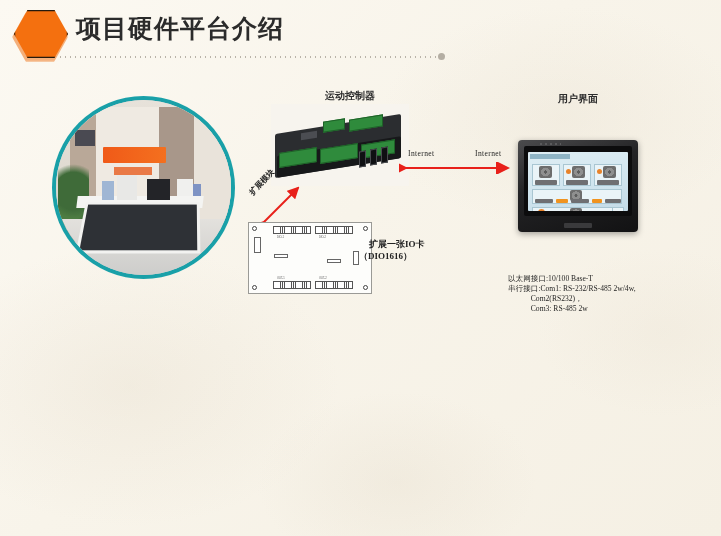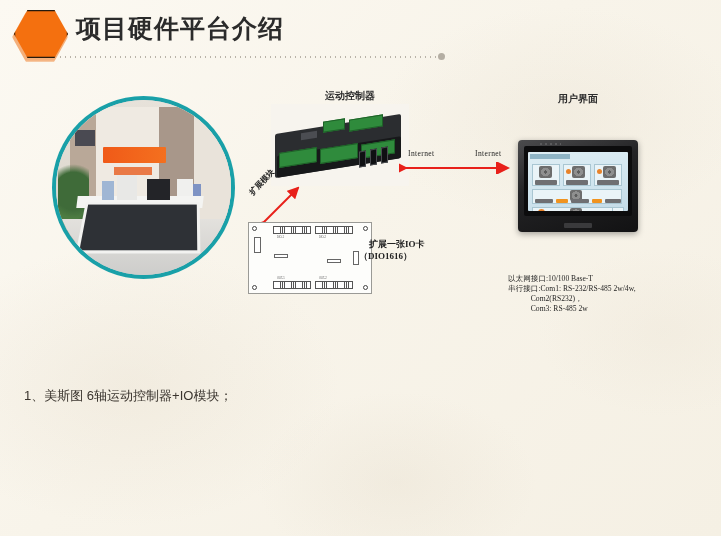--- a/index.html
+++ b/index.html
@@ -283,17 +283,16 @@
       <div class="pnl" style="left:84px;top:55px;width:12px;height:8px;"></div>
     </div>
     <div class="foot"></div>
   </div>
   <div id="spec">以太网接口:10/100 Base-T
 串行接口:Com1: RS-232/RS-485 2w/4w,
             Com2(RS232)，
             Com3: RS-485 2w</div>
 
   <div id="body-text">
-    <div>1、美斯图 6轴运动控制器+IO模块；</div>
   </div>
 
 
 </div>
 
 </body></html>

